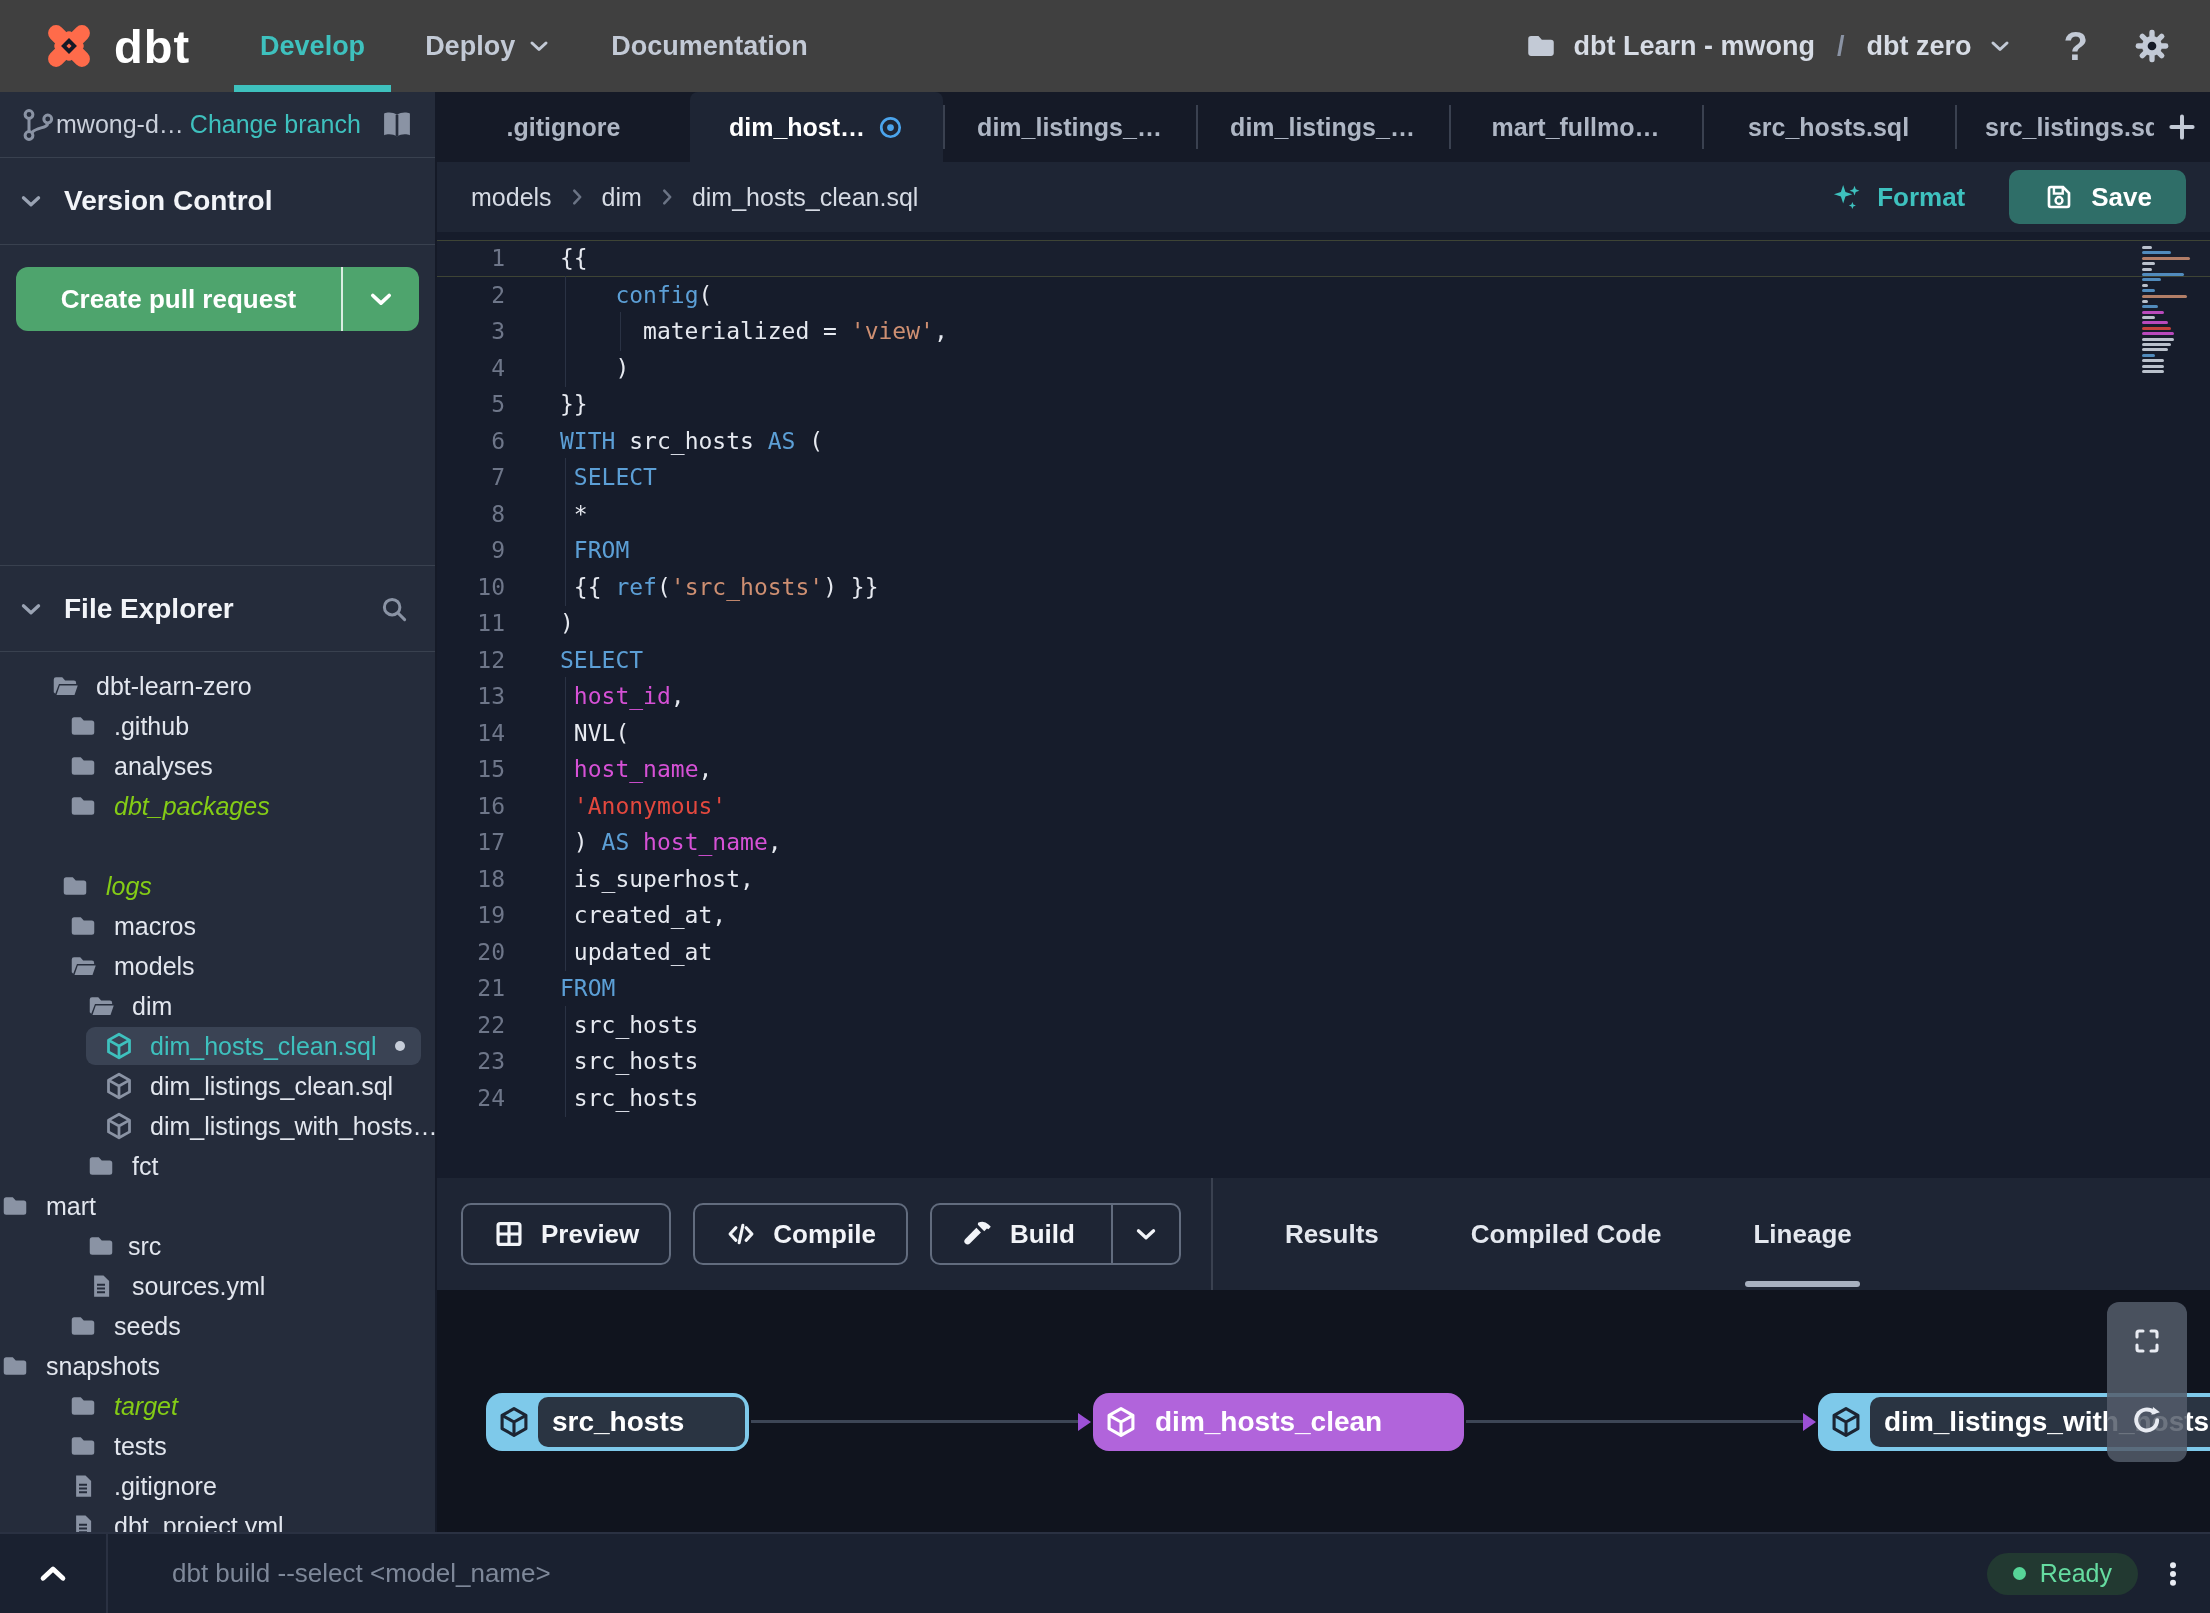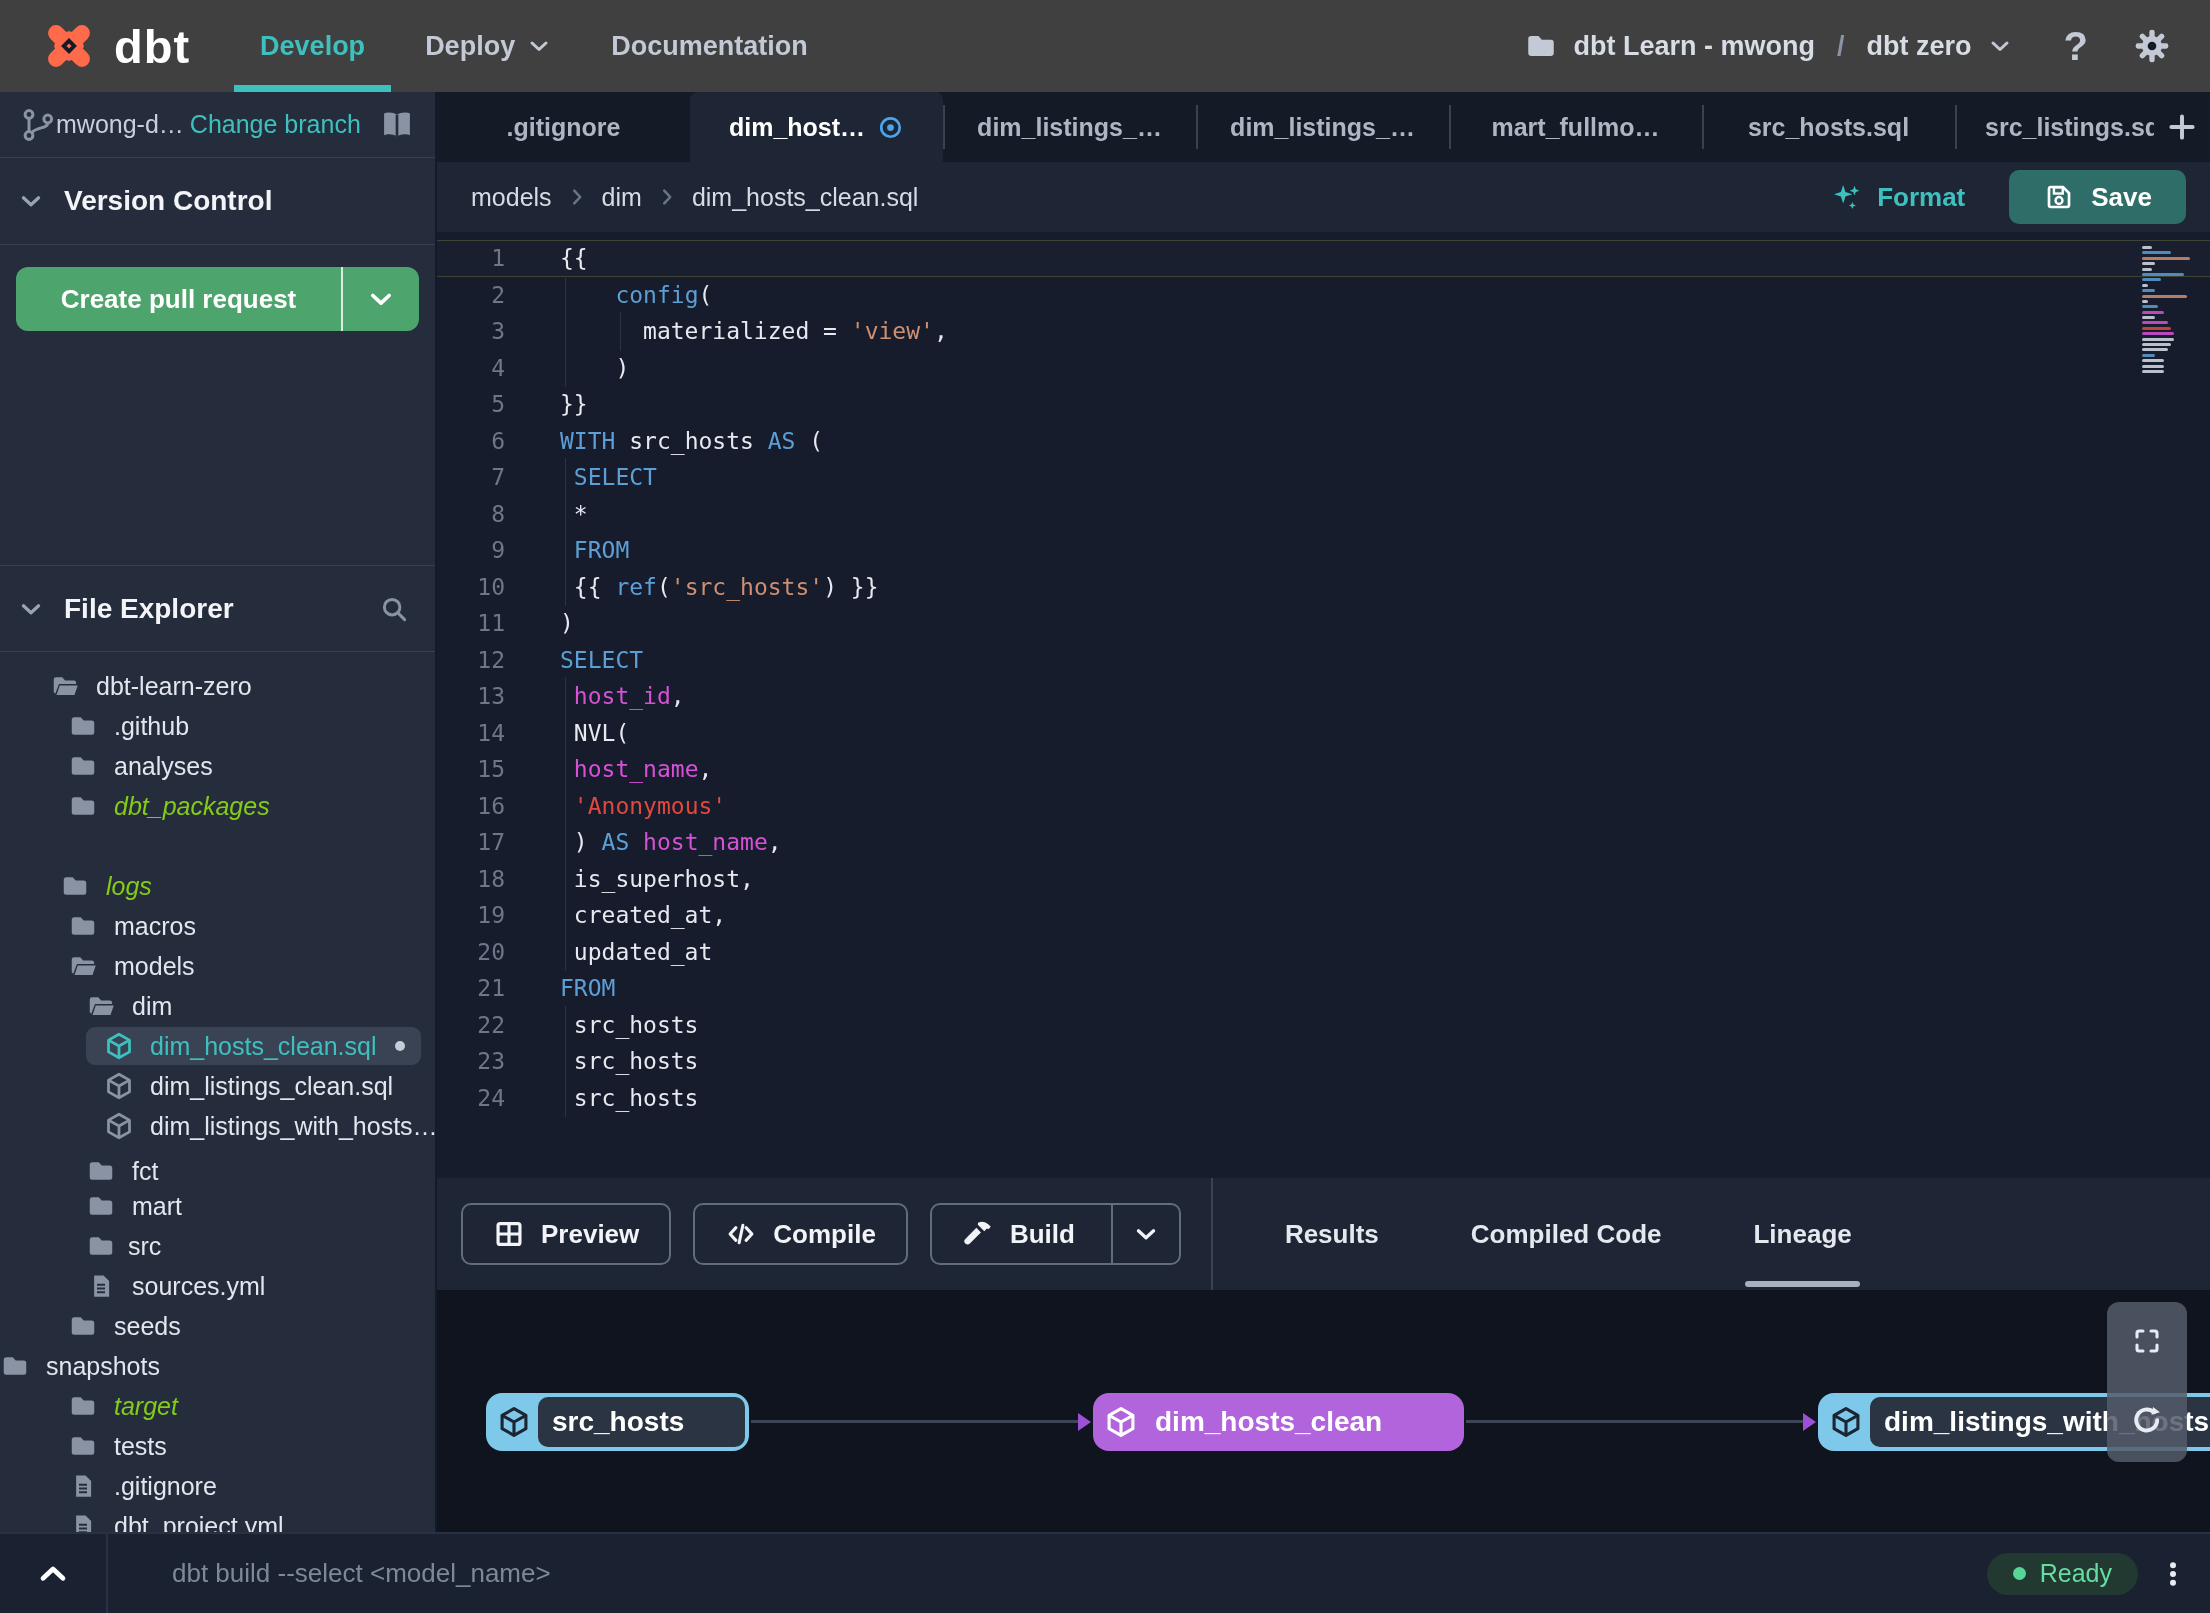--- a/index.html
+++ b/index.html
@@ -316,29 +316,29 @@
       </div>
       <div class="tree-row" style="padding-left: 104px;">
         <span class="ic">
           <svg width="30" height="30" viewBox="0 0 24 24">
             <path d="M12 2.6 20.4 7.3V16.7L12 21.4 3.6 16.7V7.3Z" fill="none" stroke="currentColor" stroke-width="2.2" stroke-linejoin="round"></path>
             <path d="M3.6 7.3 12 12 20.4 7.3M12 12V21.4" fill="none" stroke="currentColor" stroke-width="2.2" stroke-linejoin="round"></path>
           </svg>
         </span>
         <span class="label">dim_listings_with_hosts…</span>
       </div>
-      <div class="tree-row" style="padding-left: 86px; align-items: flex-end;">
+      <div class="tree-row" style="padding-left: 86px;">
         <span class="ic">
           <svg width="30" height="30" viewBox="0 0 24 24">
             <path d="M3 7a2 2 0 0 1 2-2h5.2l2.4 2.6H19a2 2 0 0 1 2 2V17a2 2 0 0 1-2 2H5a2 2 0 0 1-2-2Z" fill="currentColor"></path>
           </svg>
         </span>
         <span class="label">fct</span>
       </div>
-      <div class="tree-row" style="padding-left: 86px;">
+      <div class="tree-row" style="">
         <span class="ic">
           <svg width="30" height="30" viewBox="0 0 24 24">
             <path d="M3 7a2 2 0 0 1 2-2h5.2l2.4 2.6H19a2 2 0 0 1 2 2V17a2 2 0 0 1-2 2H5a2 2 0 0 1-2-2Z" fill="currentColor"></path>
           </svg>
         </span>
         <span class="label">mart</span>
       </div>
       <div class="tree-row" style="padding-left: 86px; gap: 12px;">
         <span class="ic">
           <svg width="30" height="30" viewBox="0 0 24 24">

